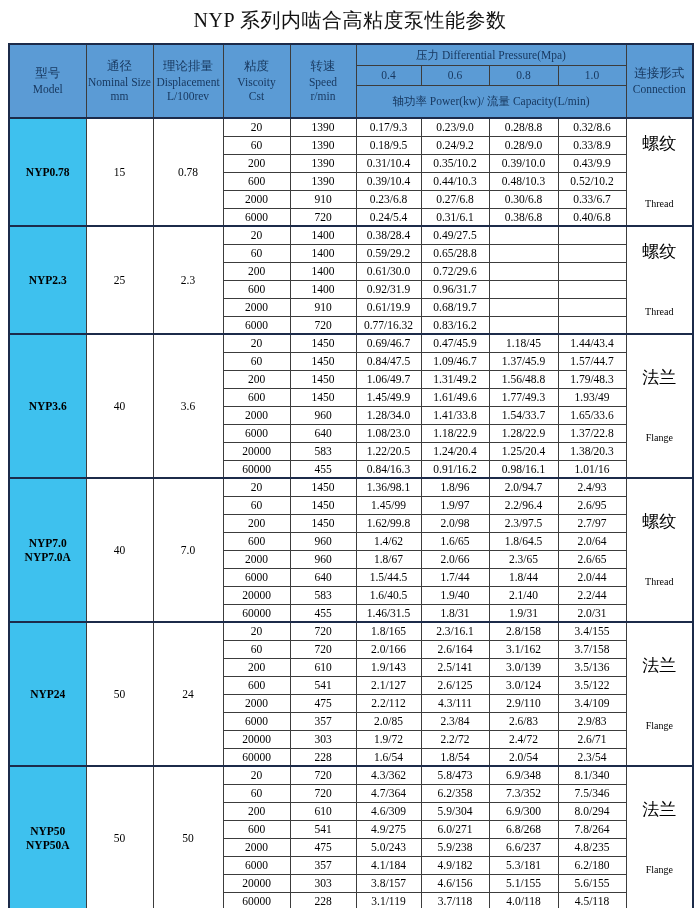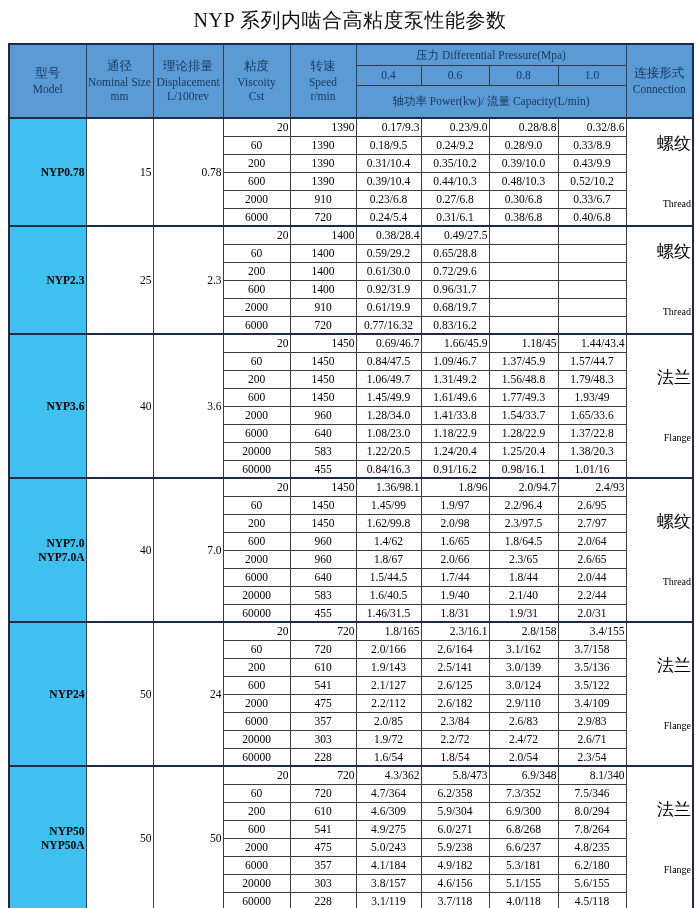--- a/index.html
+++ b/index.html
@@ -18,21 +18,21 @@
   thead tr.h-row1{height:21px;}
   thead tr.h-row2{height:20px;}
   thead tr.h-row3{height:33px;}
   thead .zh{font-size:12.5px;}
   thead .en{font-size:11.5px;}
   tbody tr{height:18px;}
   tbody td{background:#fff;color:#000;}
   td.model-cell{background:var(--model-bg);border:1px solid var(--border-dark);font-size:12px;font-weight:bold;}
   td.connection-cell .zh{font-size:17px;}
   td.connection-cell .en{font-size:10px;margin-top:44px;}
-  tbody tr.group-start td{border-top:2px solid var(--border-dark);text-align:right;}
+  tbody tr.group-start td{border-top:2px solid var(--border-dark);}
   td.model-cell, td.nominal-cell, td.displacement-cell, td.connection-cell{border-left:1px solid var(--border-dark);border-right:1px solid var(--border-dark);}
 </style>
 </head>
 <body>
 
 <div class="page">
   <div class="title">NYP 系列内啮合高粘度泵性能参数</div>
 
   <table class="spec">
     <colgroup>
@@ -206,21 +206,21 @@
         </tr>
         <tr class="group-start">
           <td class="model-cell" rowspan="8">
             <div>NYP3.6</div>
           </td>
           <td class="nominal-cell" rowspan="8">40</td>
           <td class="displacement-cell" rowspan="8">3.6</td>
           <td>20</td>
           <td>1450</td>
           <td>0.69/46.7</td>
-          <td>1.66/45.9</td>
+          <td>0.47/45.9</td>
           <td>1.18/45</td>
           <td>1.44/43.4</td>
           <td class="connection-cell" rowspan="8">
             <div class="zh">法兰</div>
             <div class="en">Flange</div>
           </td>
         </tr>
         <tr>
           <td>60</td>
           <td>1450</td>
@@ -389,21 +389,21 @@
           <td>541</td>
           <td>2.1/127</td>
           <td>2.6/125</td>
           <td>3.0/124</td>
           <td>3.5/122</td>
         </tr>
         <tr>
           <td>2000</td>
           <td>475</td>
           <td>2.2/112</td>
-          <td>2.6/182</td>
+          <td>4.3/111</td>
           <td>2.9/110</td>
           <td>3.4/109</td>
         </tr>
         <tr>
           <td>6000</td>
           <td>357</td>
           <td>2.0/85</td>
           <td>2.3/84</td>
           <td>2.6/83</td>
           <td>2.9/83</td>

